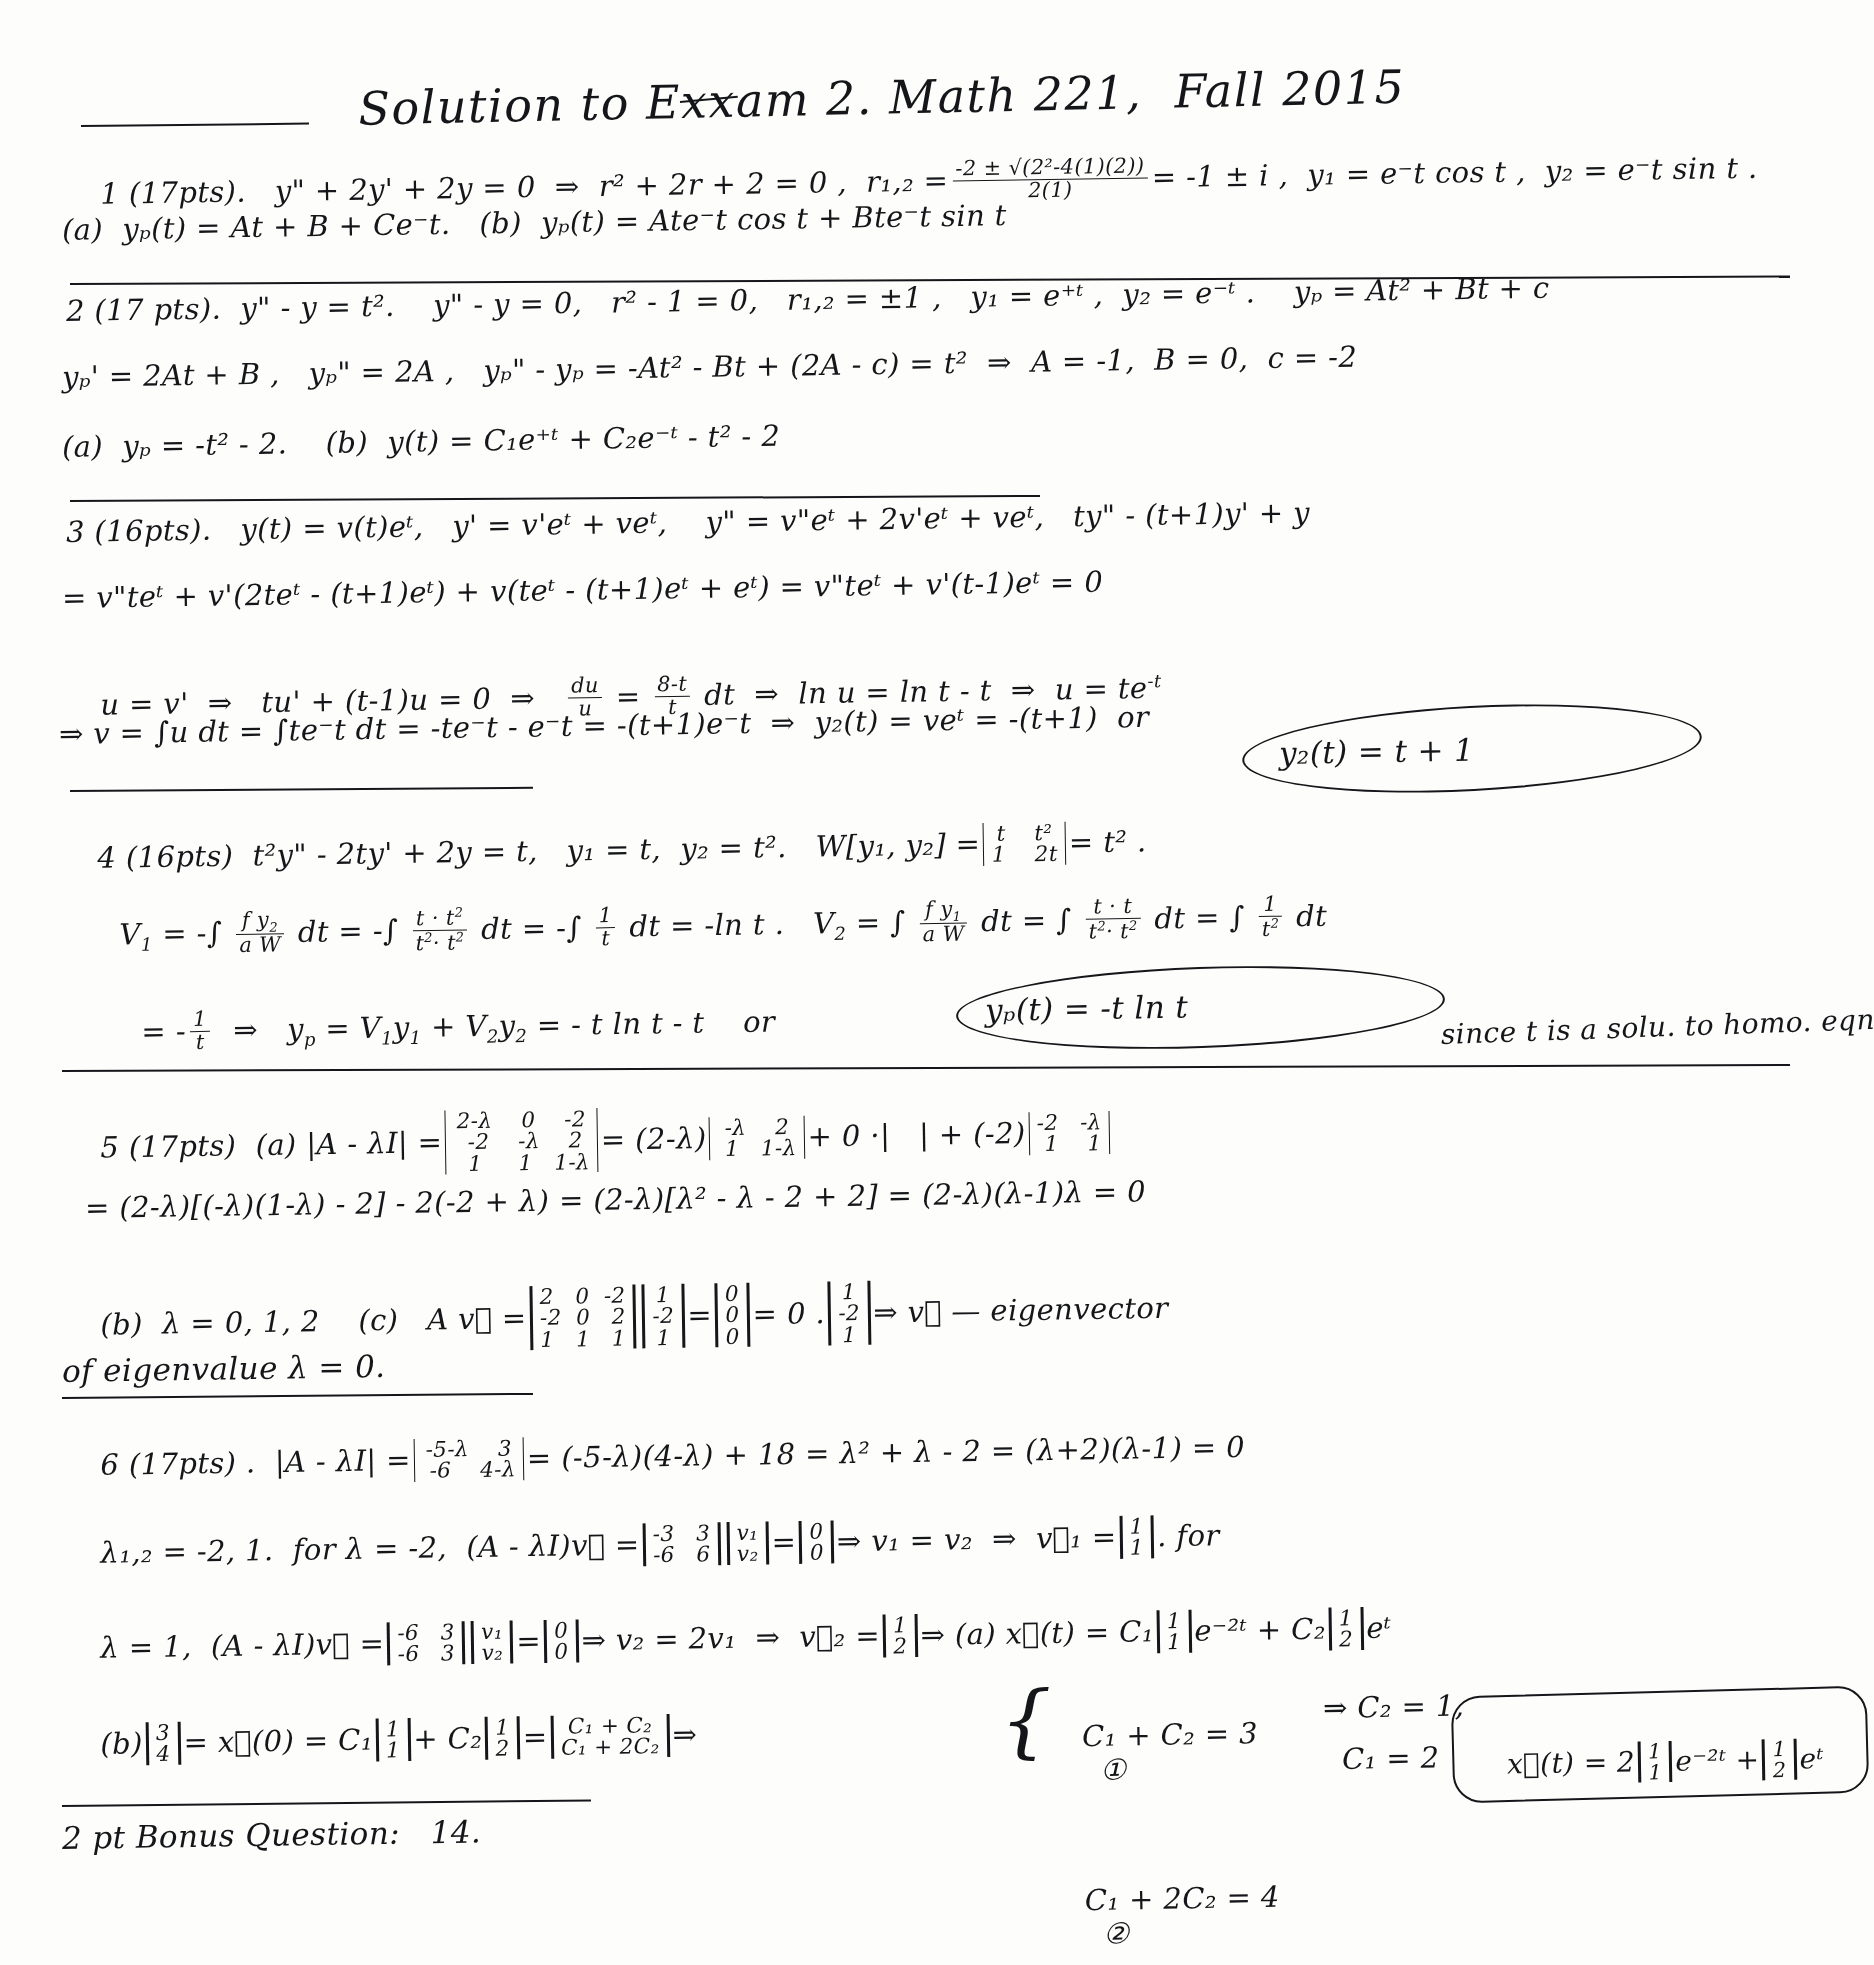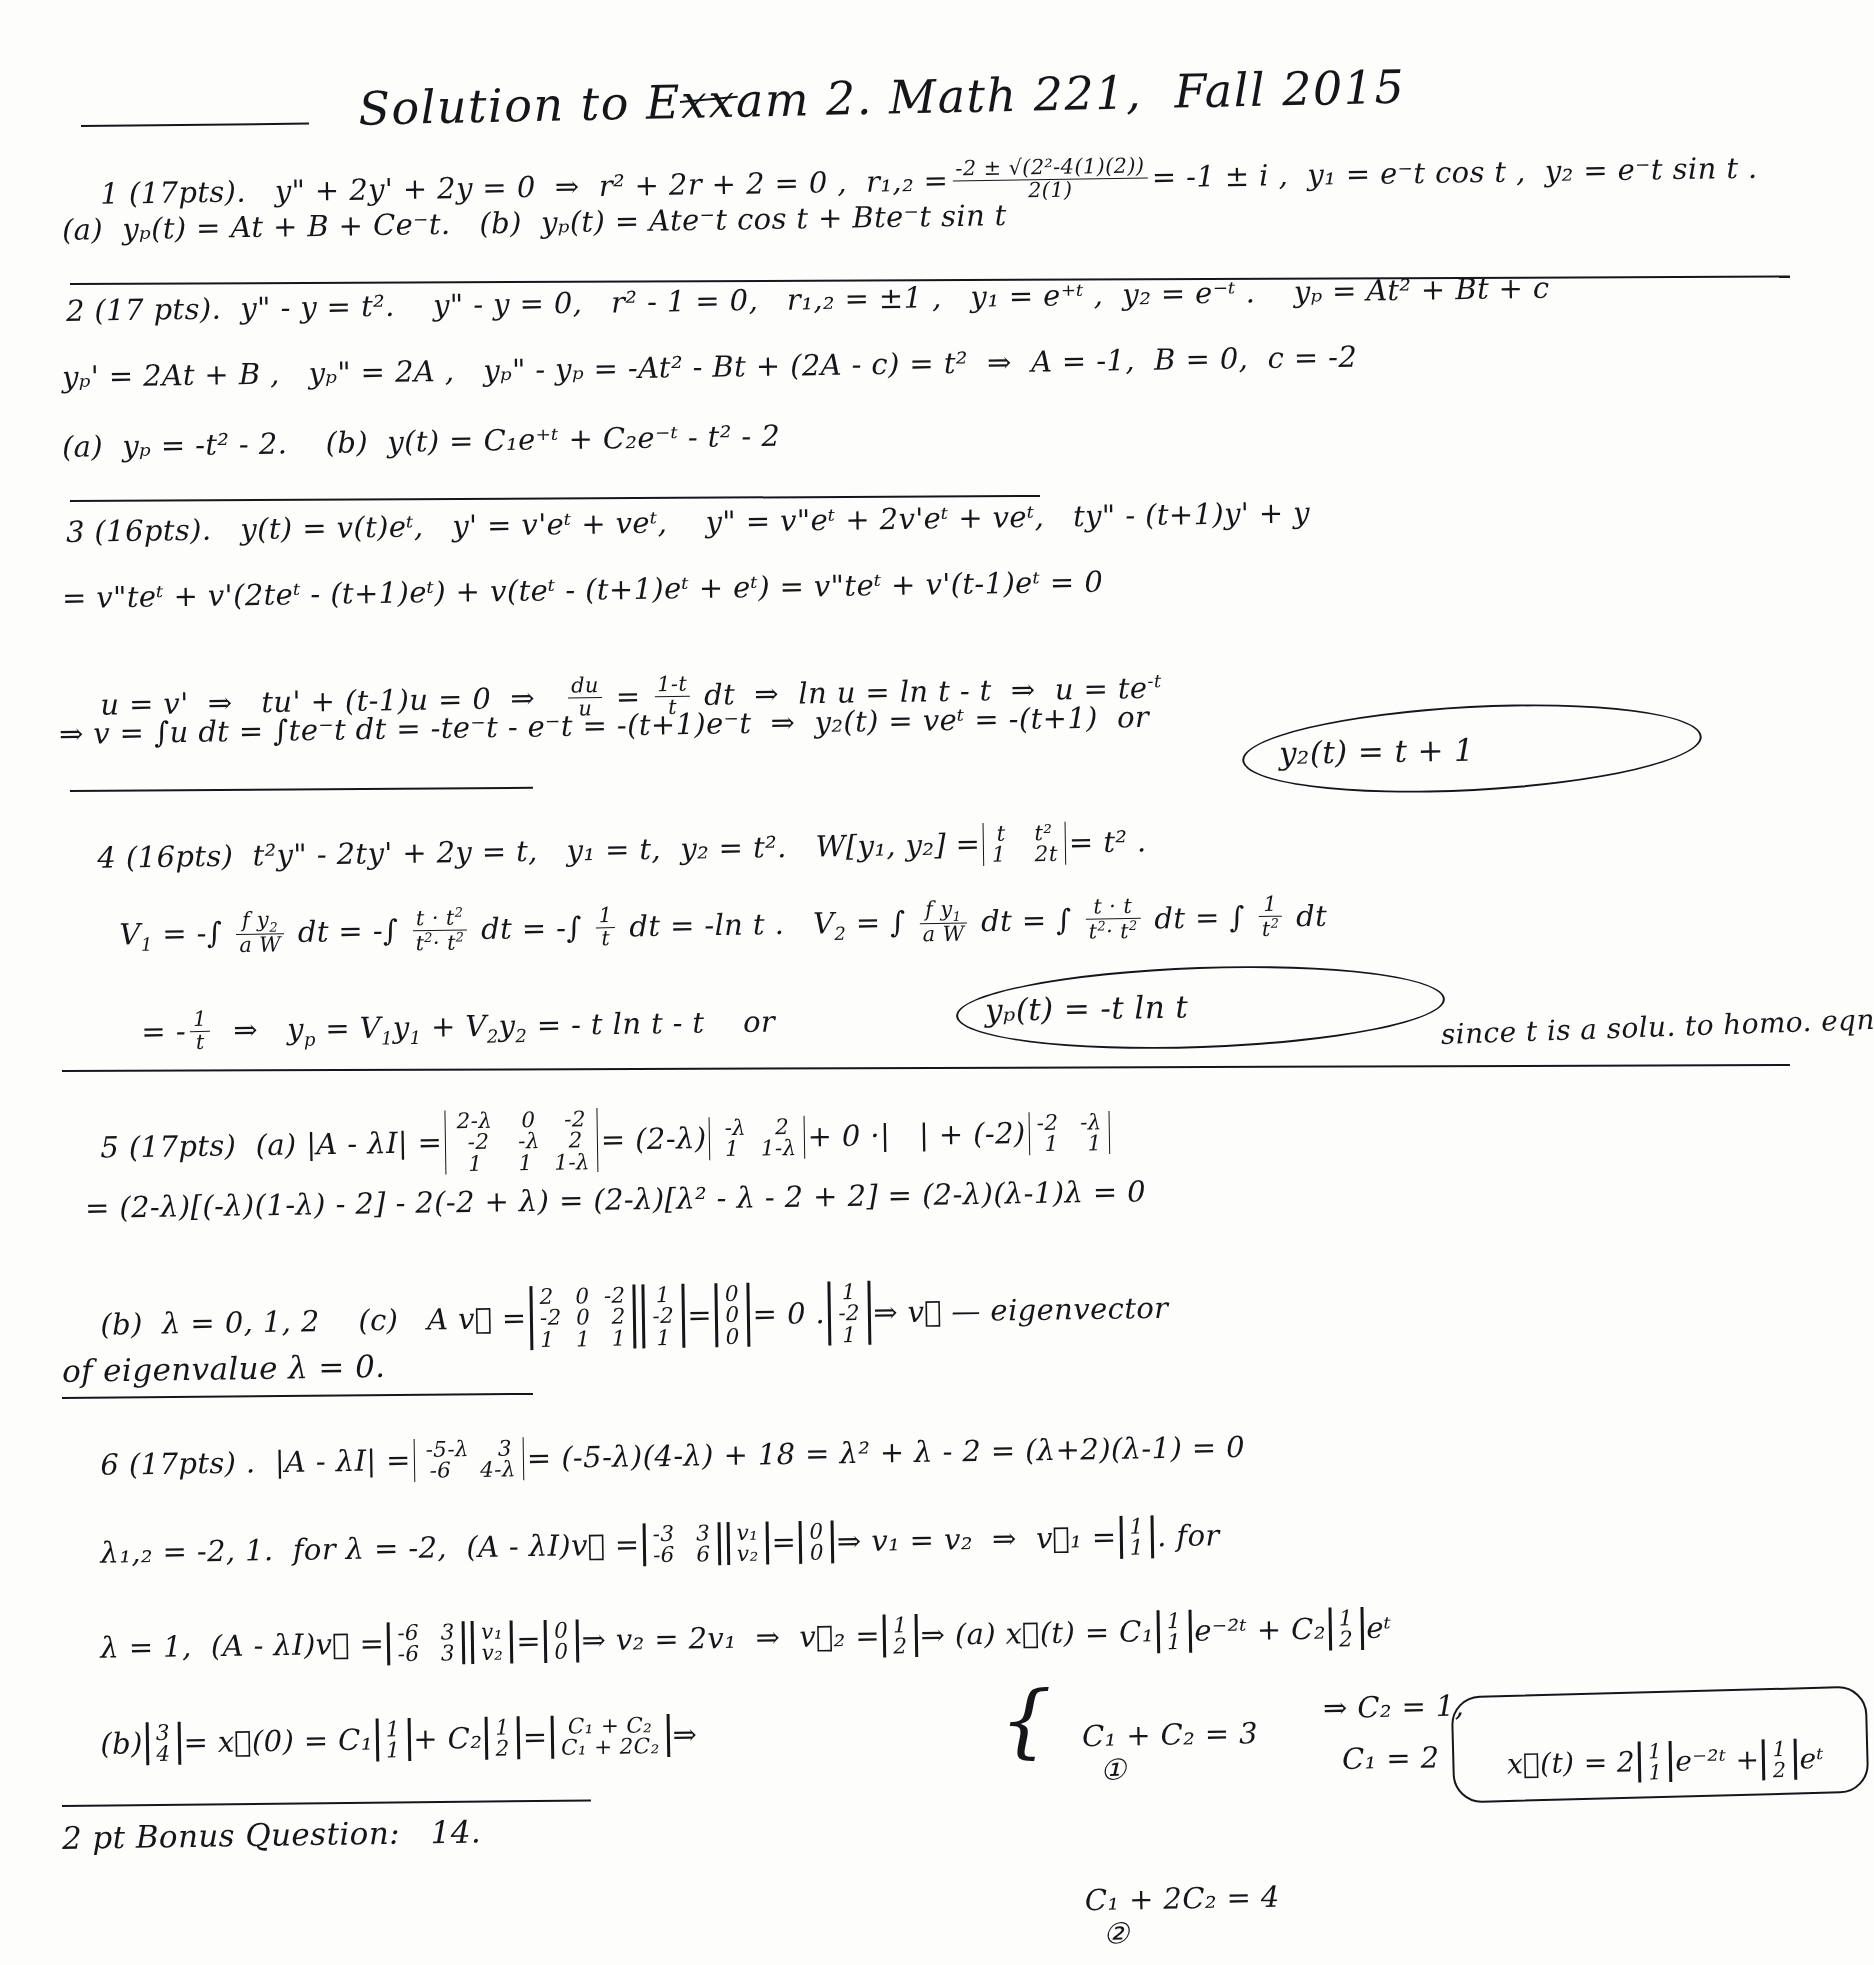--- a/index.html
+++ b/index.html
@@ -121,21 +121,21 @@
   <div class="hw line" style="left:66px; top:294px; font-size:29px;">2 (17 pts).  y" - y = t².    y" - y = 0,   r² - 1 = 0,   r₁,₂ = ±1 ,   y₁ = e⁺ᵗ ,  y₂ = e⁻ᵗ .    yₚ = At² + Bt + c</div>
   <div class="hw line" style="left:62px; top:360px; font-size:29px;">yₚ' = 2At + B ,   yₚ" = 2A ,   yₚ" - yₚ = -At² - Bt + (2A - c) = t²  ⇒  A = -1,  B = 0,  c = -2</div>
   <div class="hw line" style="left:62px; top:430px; font-size:29px;">(a)  yₚ = -t² - 2.    (b)  y(t) = C₁e⁺ᵗ + C₂e⁻ᵗ - t² - 2</div>
 
   <div class="rule" style="left:70px; top:500px; width:970px; transform:rotate(-0.3deg);"></div>
 
   <div class="hw line" style="left:66px; top:515px; font-size:29px;">3 (16pts).   y(t) = v(t)eᵗ,   y' = v'eᵗ + veᵗ,    y" = v"eᵗ + 2v'eᵗ + veᵗ,   ty" - (t+1)y' + y</div>
   <div class="hw line" style="left:62px; top:581px; font-size:29px;">= v"teᵗ + v'(2teᵗ - (t+1)eᵗ) + v(teᵗ - (t+1)eᵗ + eᵗ) = v"teᵗ + v'(t-1)eᵗ = 0</div>
 
   <div class="hw line" style="left:62px; top:651px; font-size:29px;">
-    <span>u = v'  ⇒   tu' + (t-1)u = 0  ⇒   </span><span class="frac"><span class="num">du</span><span class="den">u</span></span><span> = </span><span class="frac"><span class="num">1-t</span><span class="den">t</span></span><span> dt  ⇒  ln u = ln t - t  ⇒  u = te<sup>-t</sup></span>
+    <span>u = v'  ⇒   tu' + (t-1)u = 0  ⇒   </span><span class="frac"><span class="num">du</span><span class="den">u</span></span><span> = </span><span class="frac"><span class="num">8-t</span><span class="den">t</span></span><span> dt  ⇒  ln u = ln t - t  ⇒  u = te<sup>-t</sup></span>
   </div>
 
   <div class="hw line" style="left:59px; top:717px; font-size:29px;">⇒ v = ∫u dt = ∫te⁻t dt = -te⁻t - e⁻t = -(t+1)e⁻t  ⇒  y₂(t) = veᵗ = -(t+1)  or</div>
 
   <div class="hw" style="position:absolute; left:1279px; top:735px; font-size:31px; transform:rotate(-1deg);">y₂(t) = t + 1</div>
   <div class="oval" style="left:1242px; top:706px; width:456px; height:81px; transform:rotate(-3deg);"></div>
 
   <div class="rule" style="left:70px; top:790px; width:463px; transform:rotate(-0.4deg);"></div>
 
   <div class="hw line" style="left:59px; top:805px; font-size:29px;">

